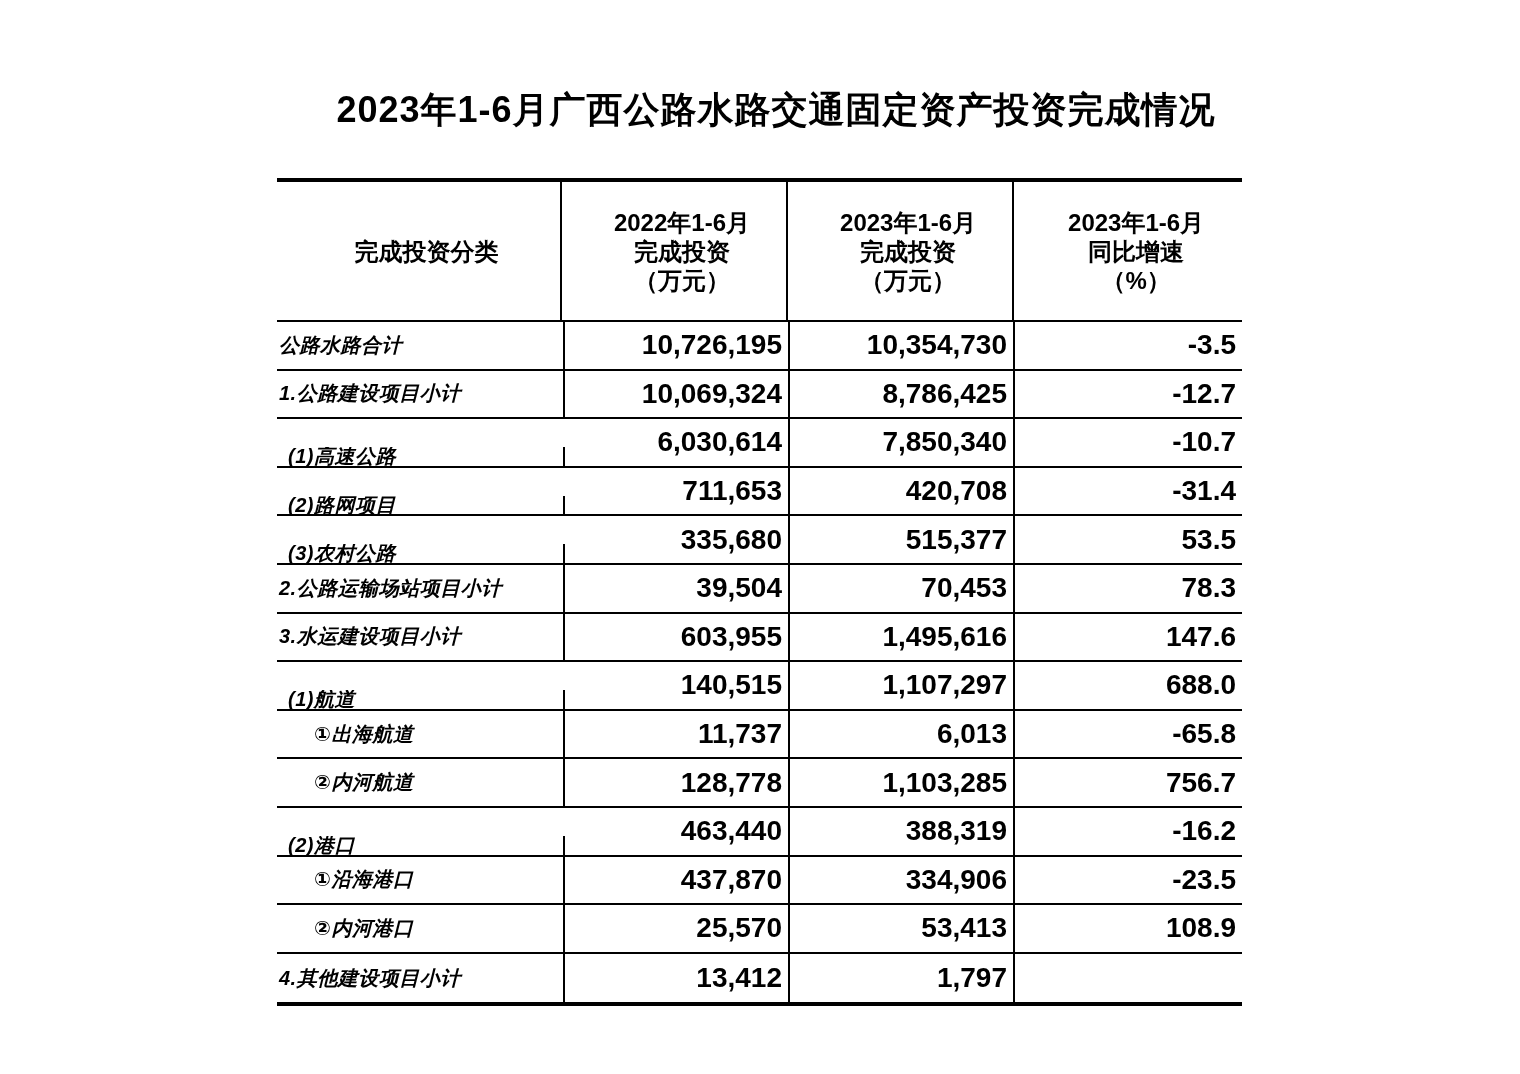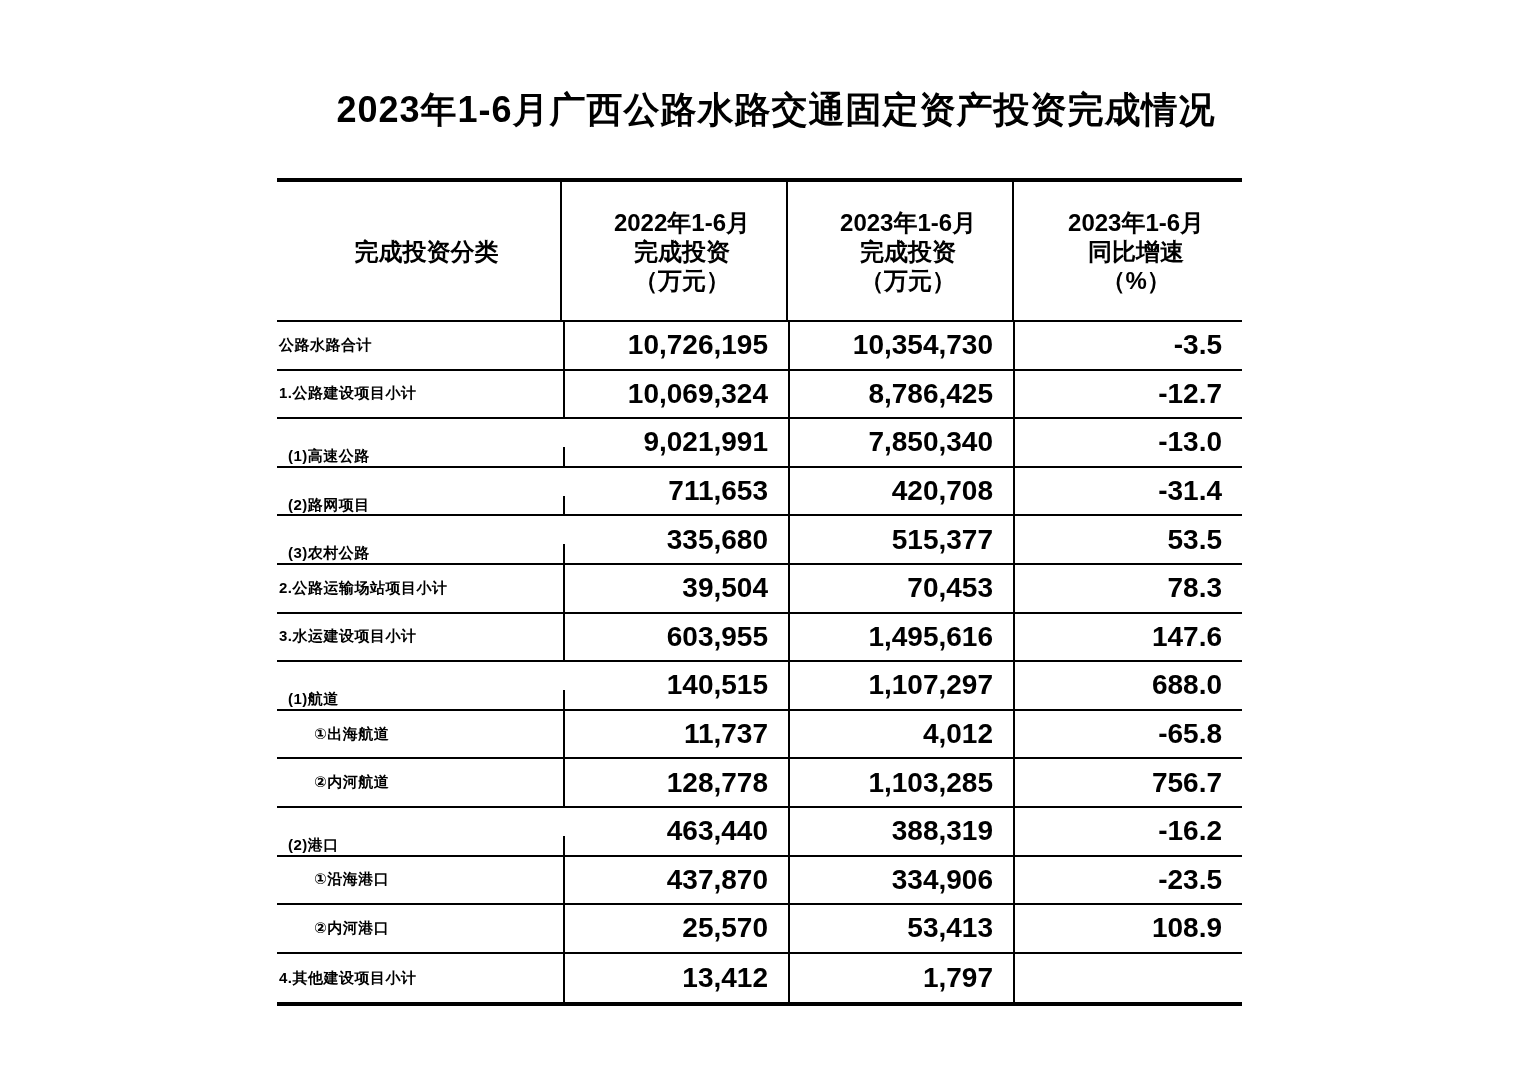--- a/index.html
+++ b/index.html
@@ -52,27 +52,28 @@
     flex-direction: column;
     justify-content: center;
     text-align: center;
     font-size: 24px;
     font-weight: bold;
     line-height: 29px;
     margin-left: 16px;
   }
   .label-cell {
     justify-content: flex-start;
-    font-size: 15px;
+    font-size: 20px;
     font-weight: bold;
     letter-spacing: 0.5px;
+    font-style: italic;
   }
   .num-cell {
     justify-content: flex-end;
-    padding-right: 20px;
+    padding-right: 6px;
     font-size: 28px;
     font-weight: bold;
   }
   .ind0 { padding-left: 2px; }
   .ind1 { padding-left: 11px; margin-top: 28px; }
   .ind2 { padding-left: 37px; }
 </style>
 </head>
 <body>
 
@@ -110,23 +111,23 @@
 
   <div class="row body-row">
     <div class="cell label-cell ind0 c1">1.公路建设项目小计</div>
     <div class="cell num-cell c2">10,069,324</div>
     <div class="cell num-cell c3">8,786,425</div>
     <div class="cell num-cell c4">-12.7</div>
   </div>
 
   <div class="row body-row">
     <div class="cell label-cell ind1 c1">(1)高速公路</div>
-    <div class="cell num-cell c2">9,021,991</div>
+    <div class="cell num-cell c2">6,030,614</div>
     <div class="cell num-cell c3">7,850,340</div>
-    <div class="cell num-cell c4">-13.0</div>
+    <div class="cell num-cell c4">-10.7</div>
   </div>
 
   <div class="row body-row">
     <div class="cell label-cell ind1 c1">(2)路网项目</div>
     <div class="cell num-cell c2">711,653</div>
     <div class="cell num-cell c3">420,708</div>
     <div class="cell num-cell c4">-31.4</div>
   </div>
 
   <div class="row body-row">
@@ -153,21 +154,21 @@
   <div class="row body-row">
     <div class="cell label-cell ind1 c1">(1)航道</div>
     <div class="cell num-cell c2">140,515</div>
     <div class="cell num-cell c3">1,107,297</div>
     <div class="cell num-cell c4">688.0</div>
   </div>
 
   <div class="row body-row">
     <div class="cell label-cell ind2 c1">①出海航道</div>
     <div class="cell num-cell c2">11,737</div>
-    <div class="cell num-cell c3">4,012</div>
+    <div class="cell num-cell c3">6,013</div>
     <div class="cell num-cell c4">-65.8</div>
   </div>
 
   <div class="row body-row">
     <div class="cell label-cell ind2 c1">②内河航道</div>
     <div class="cell num-cell c2">128,778</div>
     <div class="cell num-cell c3">1,103,285</div>
     <div class="cell num-cell c4">756.7</div>
   </div>
 

